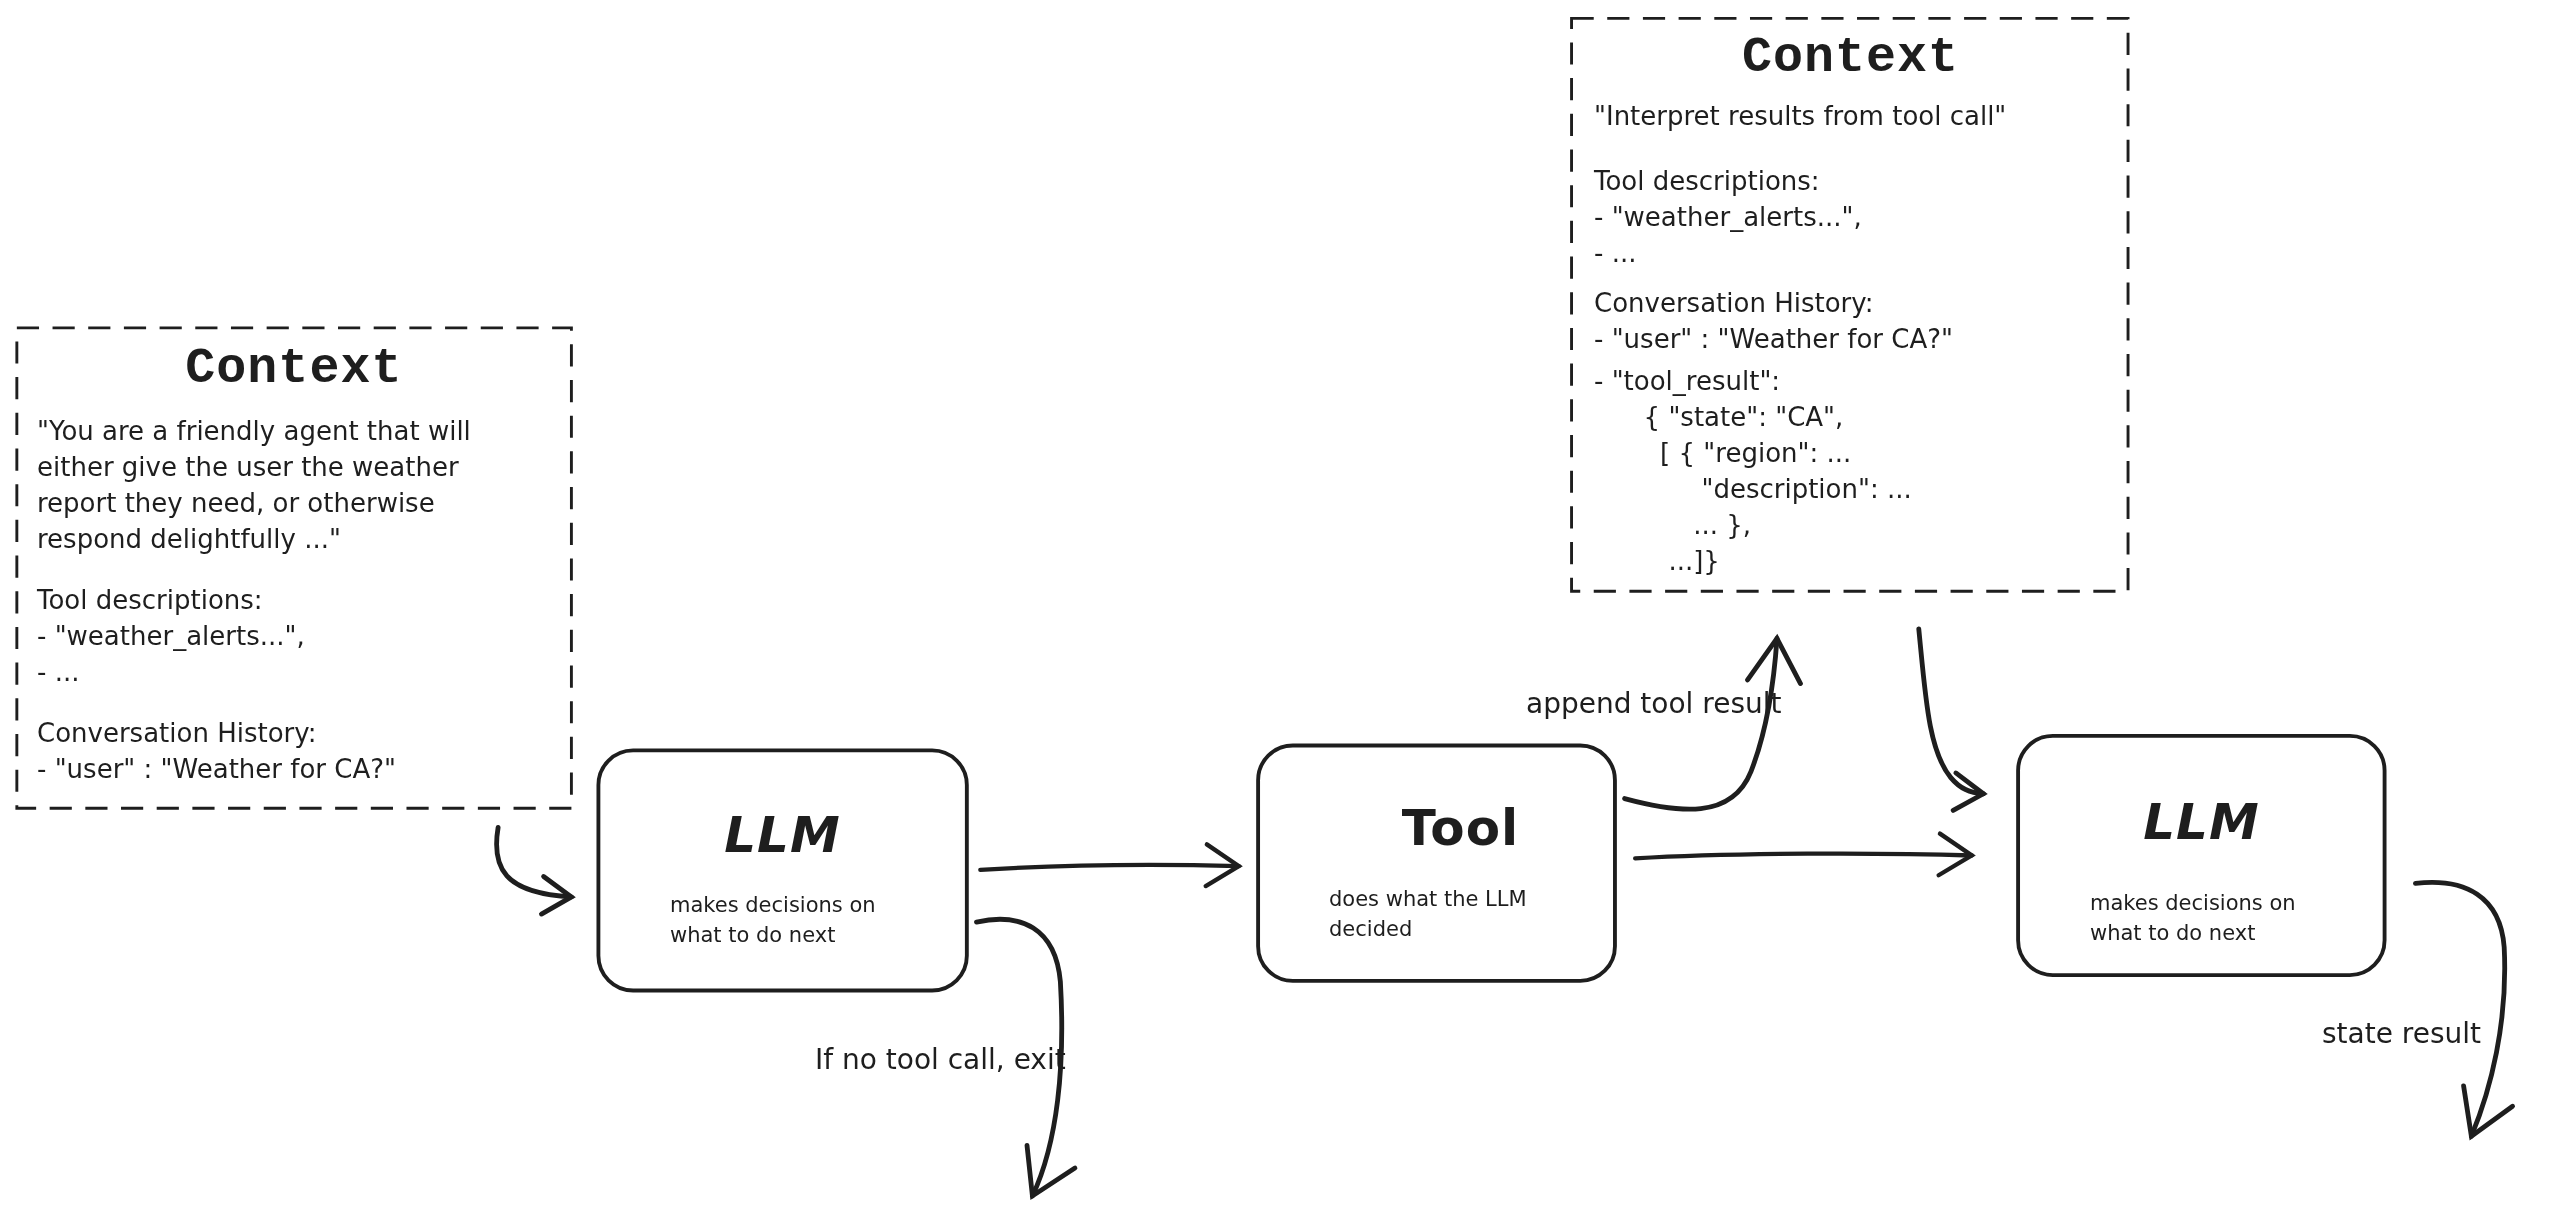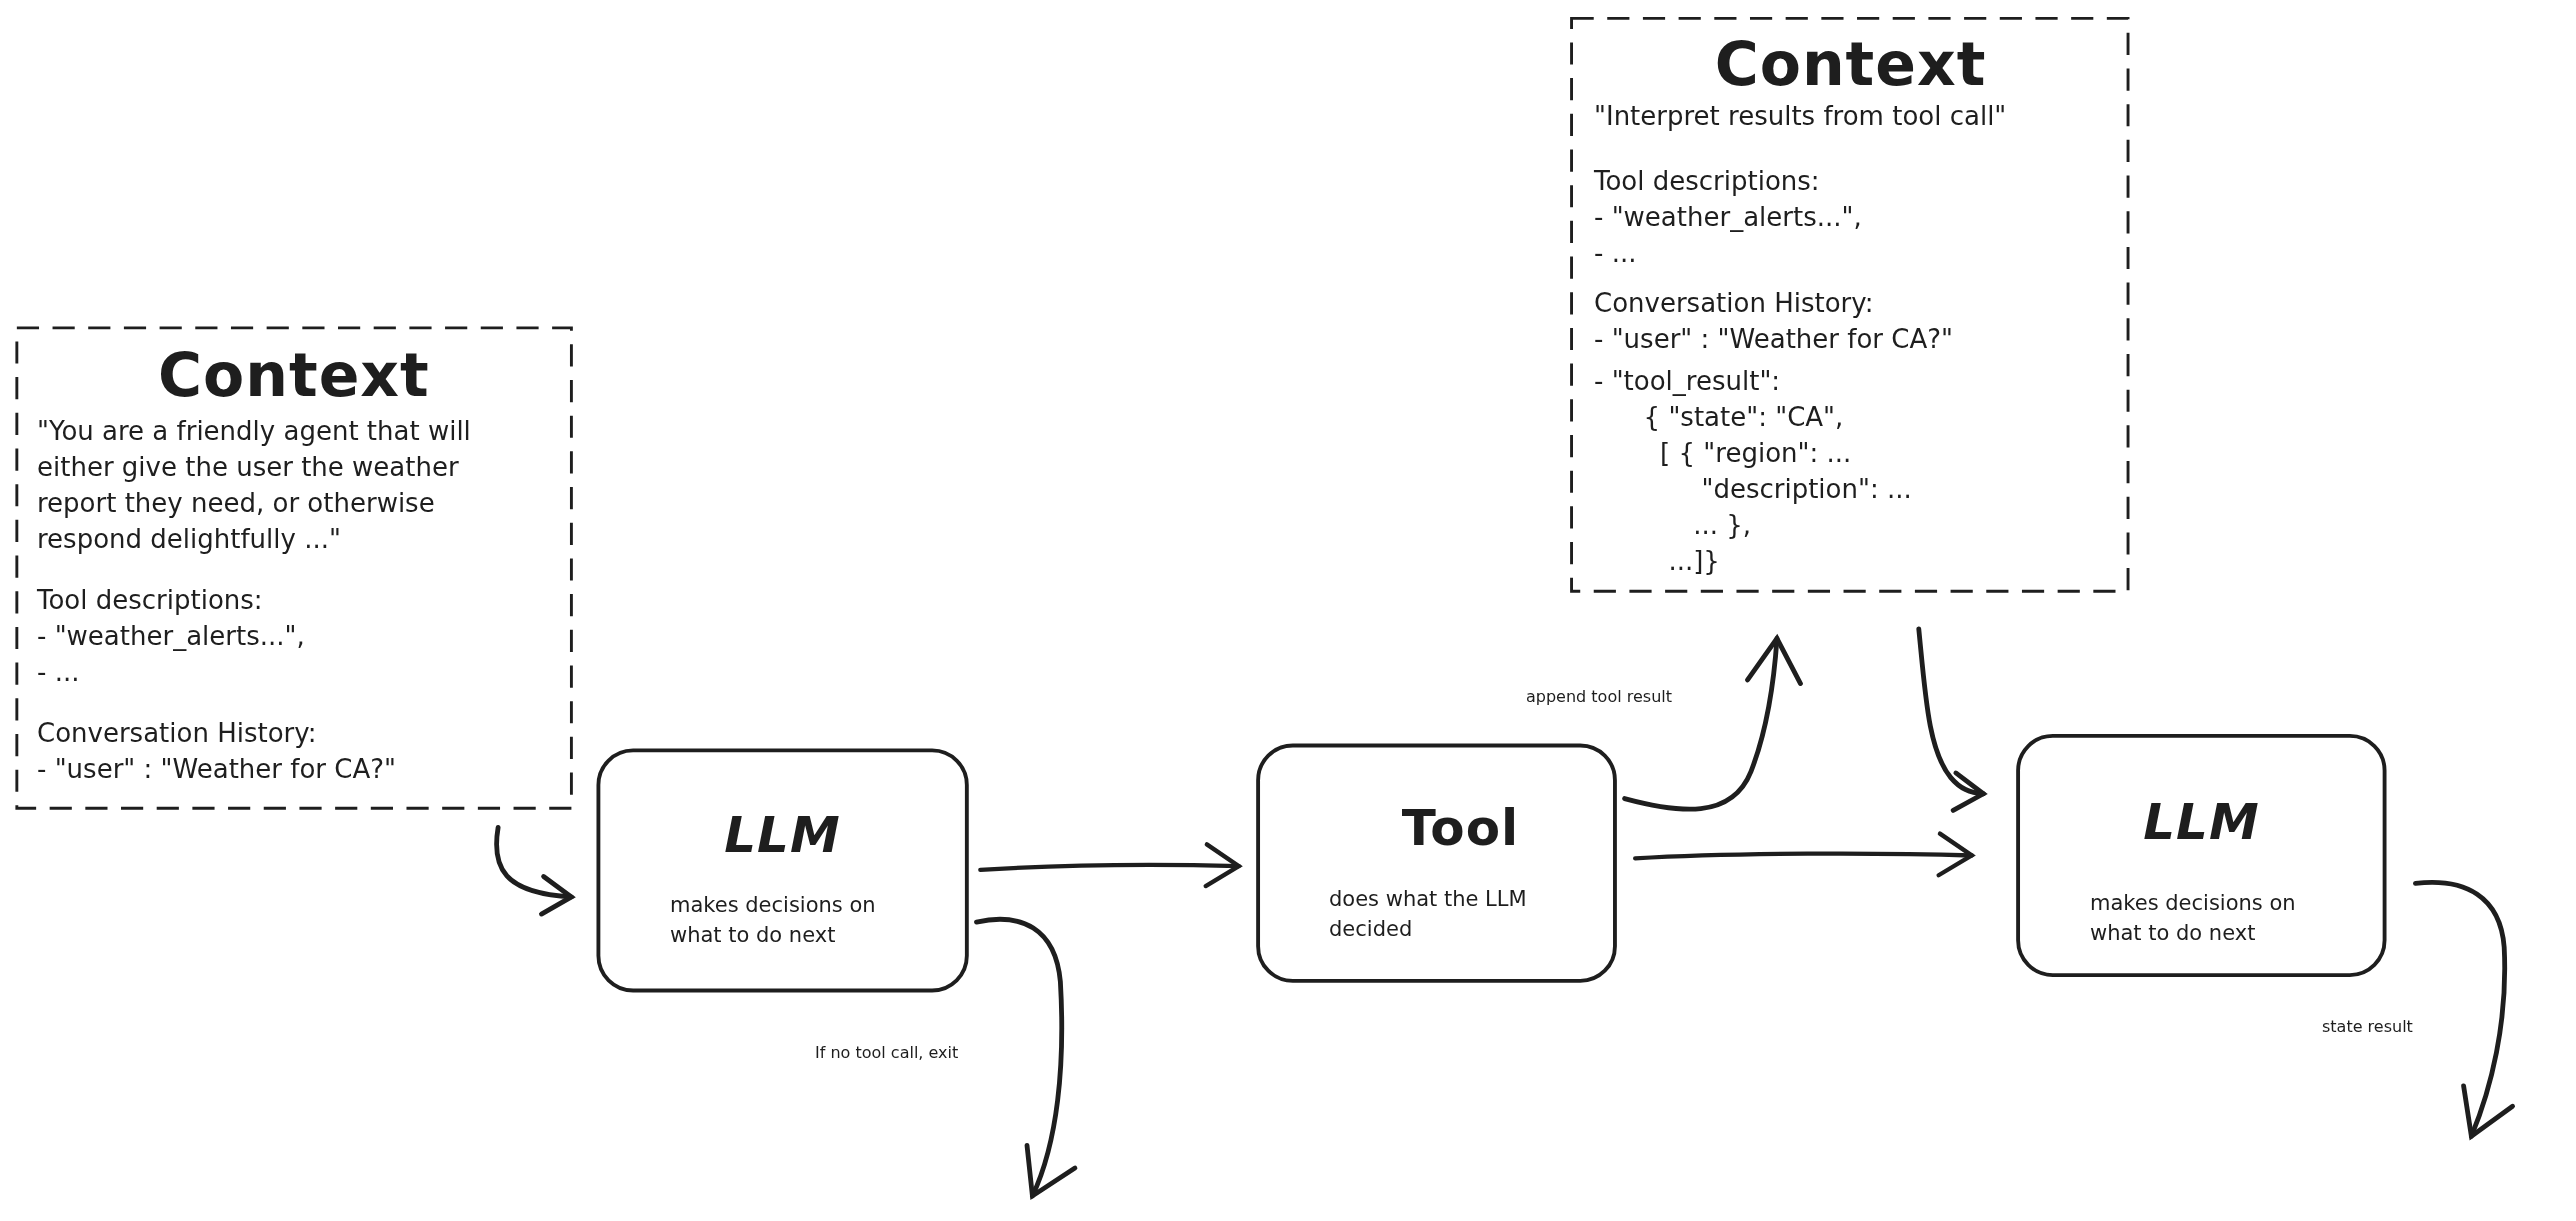--- a/index.html
+++ b/index.html
@@ -1,26 +1,26 @@
 <!DOCTYPE html>
 <html><head>
 <meta charset="utf-8">
 <style>
   html,body{margin:0;padding:0;background:#fff;}
   .canvas{position:relative;width:2576px;height:1221px;background:#fff;overflow:hidden;
           font-family:"DejaVu Sans",sans-serif;color:#1e1e1e;}
   .abs{position:absolute;}
   svg{position:absolute;left:0;top:0;}
-  .ctx-title{font-size:60px;font-weight:bold;letter-spacing:1px;text-align:center;}
+  .ctx-title{font-size:50px;font-weight:bold;letter-spacing:1px;text-align:center;font-family:Liberation Mono, monospace;}
   .node-title{font-size:50px;font-weight:bold;letter-spacing:1px;text-align:center;}
   .italic{font-style:italic;}
   .para{margin:0;font-family:"DejaVu Sans",sans-serif;font-size:26px;line-height:36px;white-space:pre;}
   .ctx-body .para{margin-bottom:25px;}
   .node-sub{font-size:21px;line-height:30px;white-space:pre;}
-  .edge-label{font-size:16px;white-space:pre;}
+  .edge-label{font-size:28px;white-space:pre;}
 </style>
 </head>
 <body>
 
 <div class="canvas">
 
   <svg width="2576" height="1221" viewBox="0 0 2670 1266">
     <defs>
       <marker id="ahSmall" markerWidth="18" markerHeight="18" refX="0" refY="0" orient="auto" markerUnits="strokeWidth" viewBox="-9 -9 18 18">
         <path d="M -6 -3.9 L 0 0 L -6 3.9" fill="none" stroke="#1e1e1e" stroke-width="1" stroke-linecap="round"></path>

